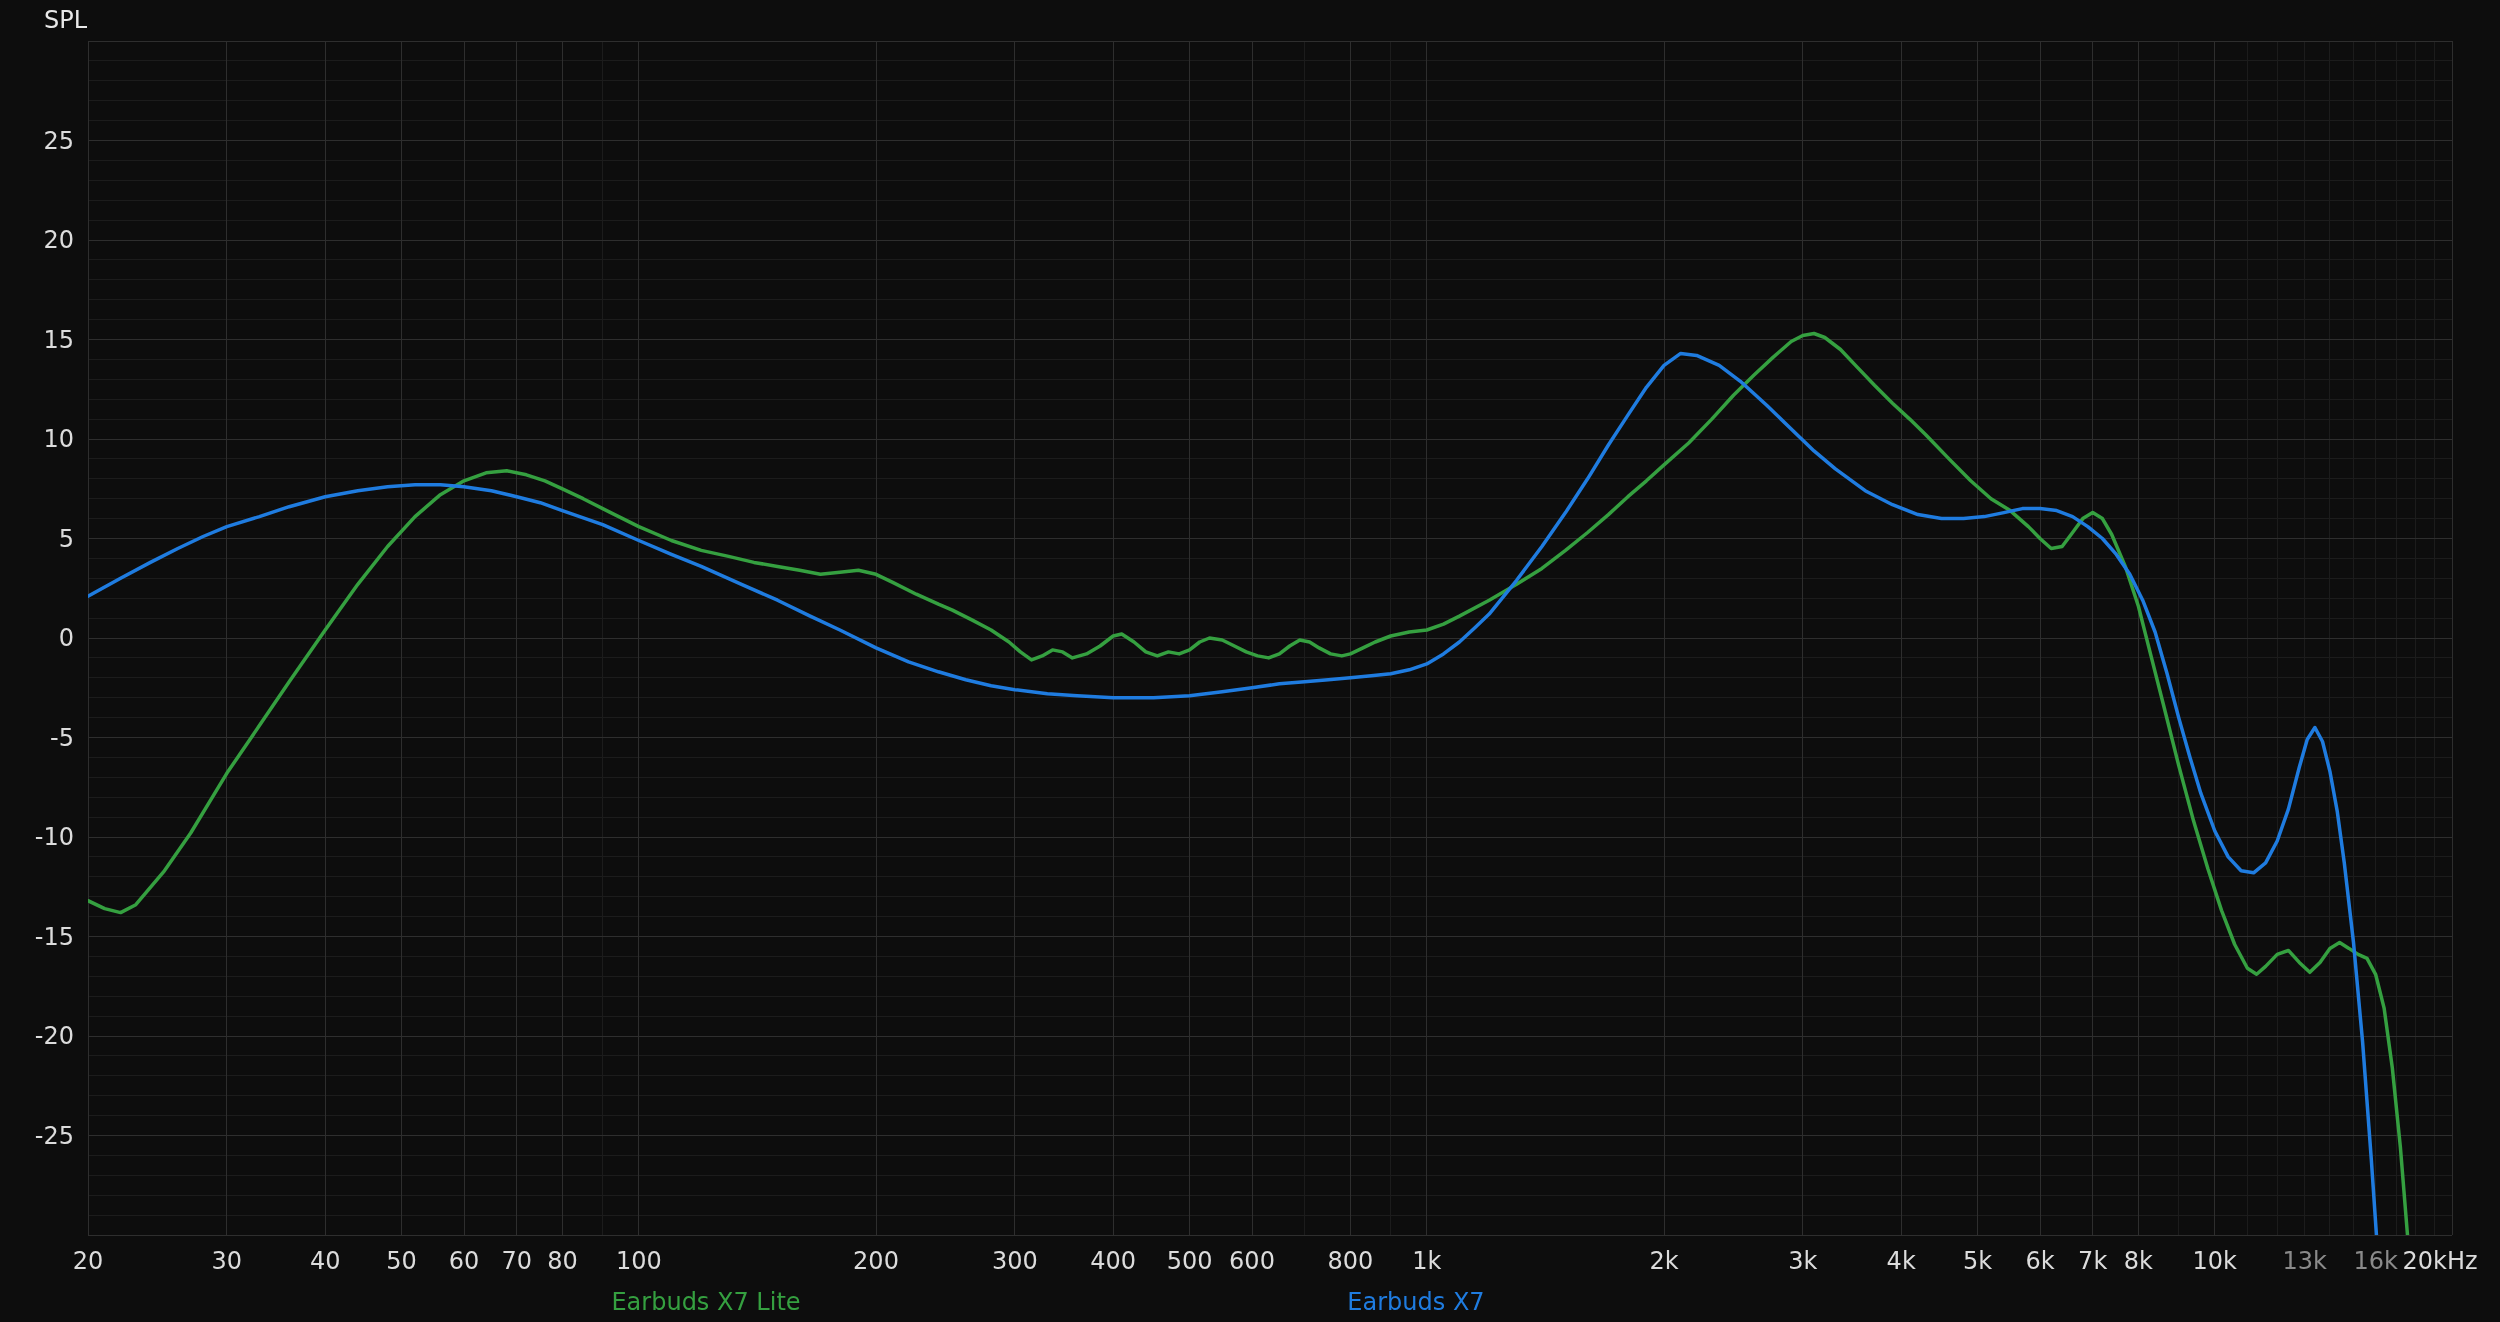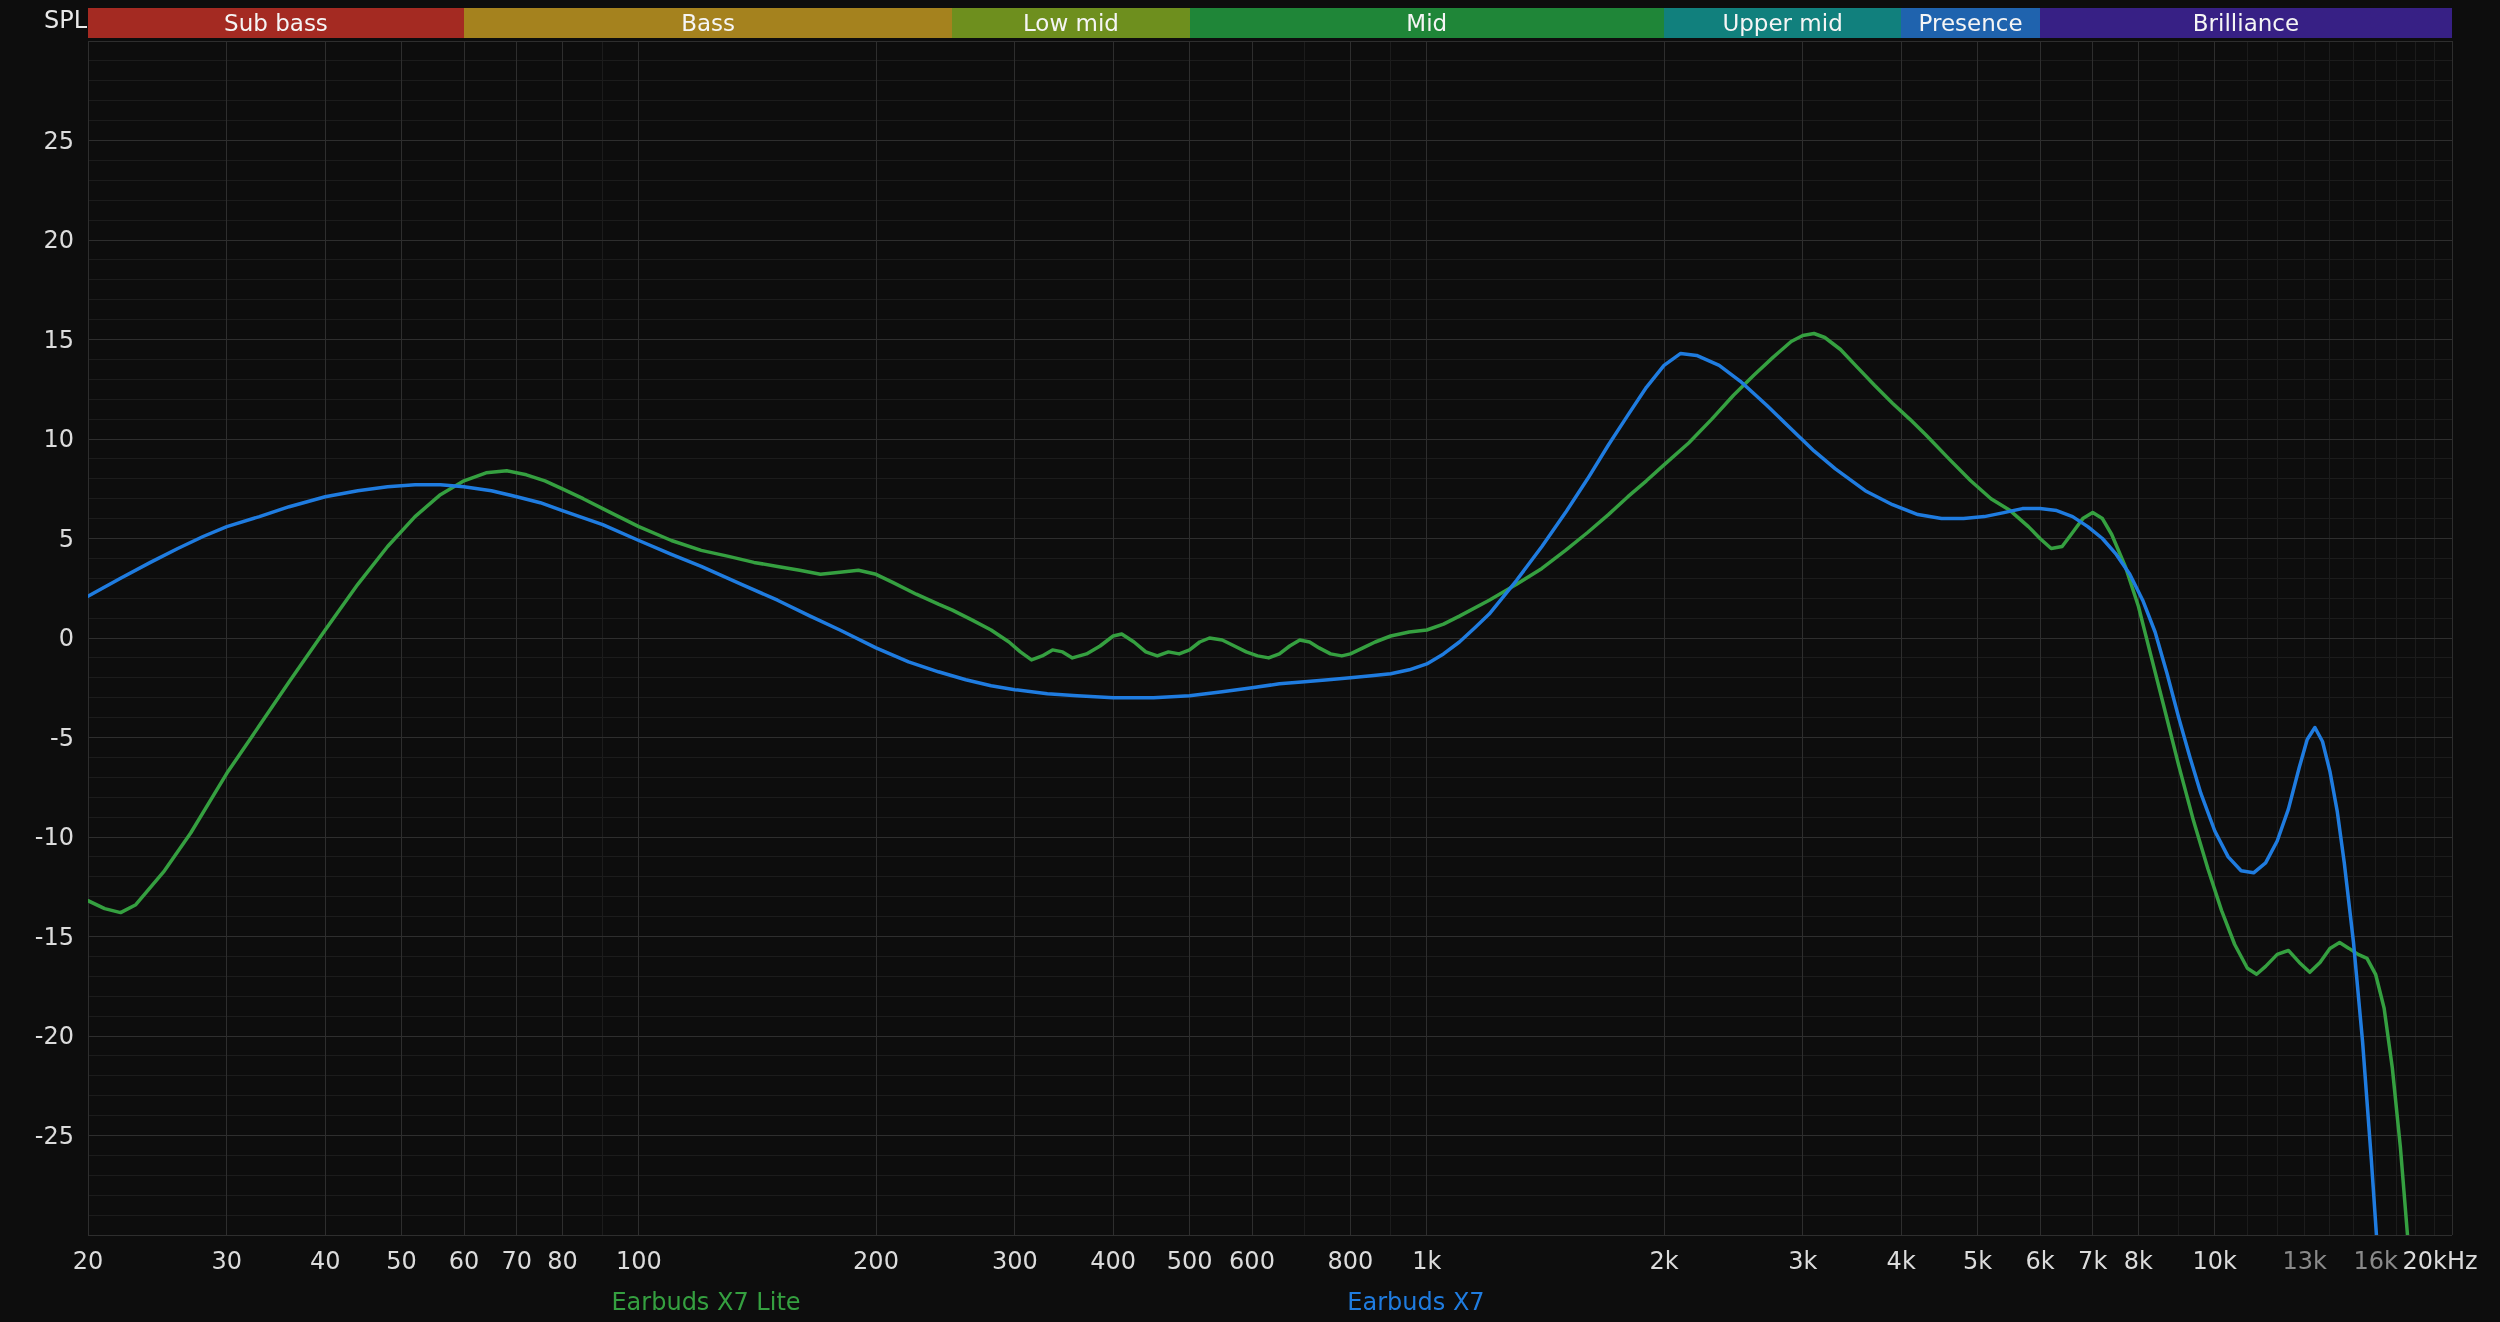--- a/index.html
+++ b/index.html
@@ -31,43 +31,20 @@
     font-size:24px;white-space:nowrap;cursor:pointer;
   }
   .legend-item.lite{left:678px;}
   .legend-item.x7{left:1388px;}
 </style>
 </head>
 <body>
 
 <div class="screen">
   <div class="spl-label">SPL</div>
-  <div id="bands">
-      <div class="band" style="left: 88px; width: 375.972px; background: rgb(164, 42, 34);">
-        <span>Sub bass</span>
-      </div>
-      <div class="band" style="left: 463.972px; width: 488.394px; background: rgb(165, 130, 30);">
-        <span>Bass</span>
-      </div>
-      <div class="band" style="left: 952.365px; width: 237.212px; background: rgb(110, 143, 30);">
-        <span>Low mid</span>
-      </div>
-      <div class="band" style="left: 1189.58px; width: 474.423px; background: rgb(31, 134, 56);">
-        <span>Mid</span>
-      </div>
-      <div class="band" style="left: 1664px; width: 237.212px; background: rgb(17, 128, 125);">
-        <span>Upper mid</span>
-      </div>
-      <div class="band" style="left: 1901.21px; width: 138.76px; background: rgb(31, 99, 174);">
-        <span>Presence</span>
-      </div>
-      <div class="band" style="left: 2039.97px; width: 412.028px; background: rgb(55, 32, 133);">
-        <span>Brilliance</span>
-      </div>
-    </div>
   <svg id="plot" width="2500" height="1322" viewBox="0 0 2500 1322">
       <g>
         <line x1="602.7" x2="602.7" y1="41" y2="1235" stroke="#1c1c1c" stroke-width="1" shape-rendering="crispEdges"></line>
         <line x1="1304.7" x2="1304.7" y1="41" y2="1235" stroke="#1c1c1c" stroke-width="1" shape-rendering="crispEdges"></line>
         <line x1="1390.7" x2="1390.7" y1="41" y2="1235" stroke="#1c1c1c" stroke-width="1" shape-rendering="crispEdges"></line>
         <line x1="2178.7" x2="2178.7" y1="41" y2="1235" stroke="#1c1c1c" stroke-width="1" shape-rendering="crispEdges"></line>
         <line x1="2247.4" x2="2247.4" y1="41" y2="1235" stroke="#1c1c1c" stroke-width="1" shape-rendering="crispEdges"></line>
         <line x1="2277.2" x2="2277.2" y1="41" y2="1235" stroke="#1c1c1c" stroke-width="1" shape-rendering="crispEdges"></line>
         <line x1="2304.6" x2="2304.6" y1="41" y2="1235" stroke="#1c1c1c" stroke-width="1" shape-rendering="crispEdges"></line>
         <line x1="2329.9" x2="2329.9" y1="41" y2="1235" stroke="#1c1c1c" stroke-width="1" shape-rendering="crispEdges"></line>

